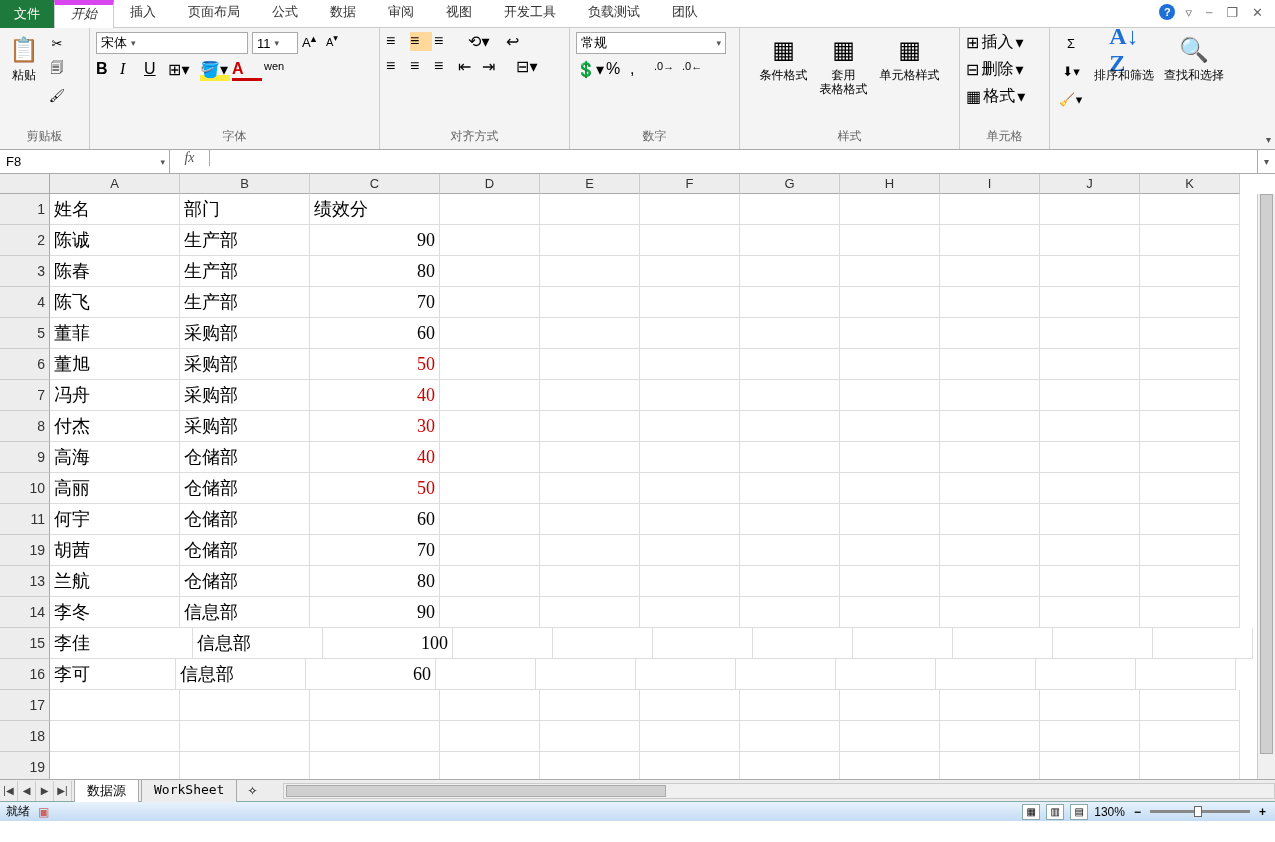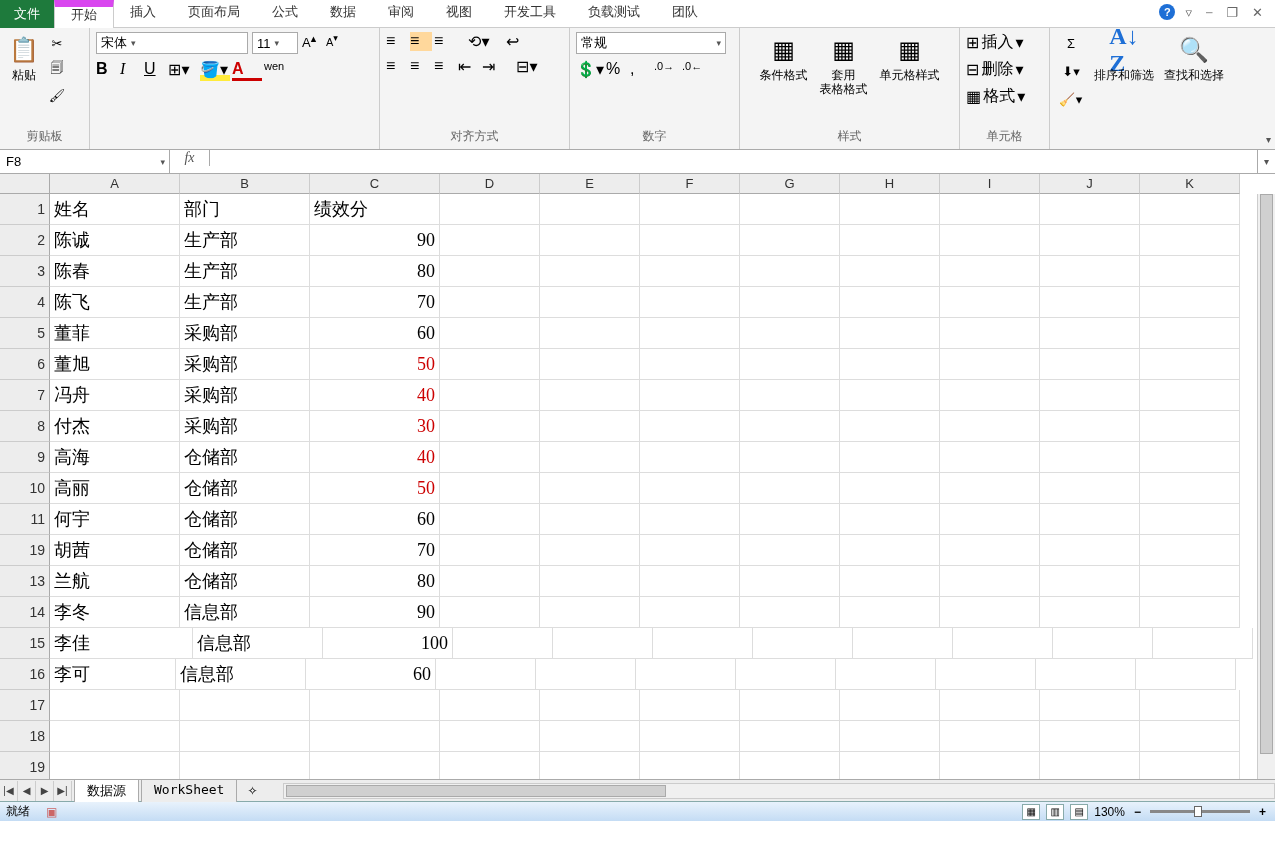--- a/index.html
+++ b/index.html
@@ -2,21 +2,21 @@
 <html><head>
 <meta charset="utf-8">
 <style>
 * { box-sizing: border-box; margin: 0; padding: 0; font-family: "Microsoft YaHei", SimSun, sans-serif; }
 body { background: #fff; width: 1275px; height: 842px; overflow: hidden; position: relative; }
 
 
 .menubar { height: 28px; background: #fff; display: flex; align-items: center; border-bottom: 1px solid #ccc; position: relative; }
 .file-tab { background: #1e7a3c; color: #fff; padding: 4px 14px; height: 28px; display: flex; align-items: center; font-size: 13px; border-radius: 0; }
 .tab { padding: 4px 16px 8px 16px; height: 28px; display: flex; align-items: center; font-size: 13px; cursor: pointer; color: #333; }
-.tab.active { background: #fff; border-top: 7px solid #d946ef; border-left: 1px solid #ccc; border-right: 1px solid #ccc; margin-bottom: -1px; position: relative; z-index: 2; }
+.tab.active { background: #fff; border-top: 5px solid #d946ef; border-left: 1px solid #ccc; border-right: 1px solid #ccc; margin-bottom: -1px; position: relative; z-index: 2; font-style: italic; }
 .menubar-right { position: absolute; right: 8px; top: 4px; display: flex; gap: 6px; align-items: center; }
 .menubar-right .icon { font-size: 13px; color: #666; cursor: pointer; padding: 0 4px; }
 .help-icon { background: #1e6fd6; color: #fff; border-radius: 50%; width: 16px; height: 16px; display: flex; align-items: center; justify-content: center; font-size: 11px; font-weight: bold; }
 
 
 .ribbon { height: 122px; background: #f4f4f4; border-bottom: 1px solid #aaa; display: flex; position: relative; }
 .ribbon-group { border-right: 1px solid #ccc; display: flex; flex-direction: column; padding: 4px 6px 0 6px; }
 .ribbon-group-body { flex: 1; display: flex; align-items: flex-start; gap: 4px; }
 .ribbon-group-label { text-align: center; font-size: 12px; color: #666; padding: 2px 0 4px 0; }
 .big-btn { display: flex; flex-direction: column; align-items: center; gap: 2px; padding: 2px; cursor: pointer; }
@@ -59,21 +59,21 @@
 .sheet-nav { display: flex; gap: 0; }
 .sheet-nav .nb { width: 18px; height: 20px; display: flex; align-items: center; justify-content: center; border-right: 1px solid #ccc; cursor: pointer; font-size: 10px; color: #444; }
 .sheet-tab { padding: 2px 12px; background: #fff; border: 1px solid #aaa; border-bottom: none; margin-left: 2px; font-family: SimSun,monospace; font-size:13px; cursor:pointer; }
 .sheet-tab.inactive { background: #ededed; }
 .new-sheet { width: 22px; height: 18px; margin-left: 4px; display:flex; align-items:center; justify-content:center; cursor:pointer; }
 .hscroll { flex:1; margin-left: 20px; display:flex; align-items:center; background:#f0f0f0; border:1px solid #ccc; height:16px; position:relative;}
 .hscroll .thumb { position:absolute; left:2px; width:380px; top:1px; bottom:1px; background:#d0d0d0; border:1px solid #aaa;}
 
 
 .status-bar { height: 20px; background: linear-gradient(#e8f2fc,#c4dcf4); border-top: 1px solid #8aa; display: flex; align-items: center; font-size: 12px; padding: 0 6px; justify-content: space-between; }
-.status-left { display: flex; gap: 16px; align-items:center;}
+.status-left { display: flex; gap: 8px; align-items:center;}
 .status-right { display: flex; gap: 6px; align-items: center; }
 .view-btn { width: 18px; height: 16px; border: 1px solid #8aa; background: #fff; display:flex; align-items:center; justify-content:center; font-size:10px; cursor:pointer;}
 .zoom-slider { width: 100px; height: 3px; background: #888; position: relative; }
 .zoom-slider .handle { position: absolute; left: 44%; top: -4px; width: 8px; height: 11px; background: #fff; border: 1px solid #666; }
 .zb { padding:0 3px; cursor:pointer; font-weight:bold;}
 
 </style>
 </head>
 <body>
 
@@ -134,20 +134,21 @@
       <div class="row" style="display:flex; gap:2px;">
         <div class="b" style="width:22px;font-weight:bold">B</div>
         <div class="b" style="width:22px;font-style:italic;font-family:serif">I</div>
         <div class="b" style="width:22px;text-decoration:underline">U</div>
         <div class="b" style="width:30px">⊞▾</div>
         <div class="b" style="width:30px;background:linear-gradient(transparent 70%,#ffeb3b 70%)">🪣▾</div>
         <div class="b" style="width:30px;color:#c00;border-bottom:3px solid #c00;font-weight:bold">A</div>
         <div class="b" style="width:30px;font-size:11px">wen</div>
       </div>
     </div>
+    <div class="ribbon-group-label">字体</div>
   </div>
 
   <div class="ribbon-group" style="width:190px">
     <div class="ribbon-group-body" style="flex-direction:column; gap:6px;">
       <div style="display:flex; gap:2px">
         <div class="b" style="width:22px">≡</div>
         <div class="b" style="width:22px;background:#ffd89c">≡</div>
         <div class="b" style="width:22px">≡</div>
         <div style="width:8px"></div>
         <div class="b" style="width:26px">⟲▾</div>

